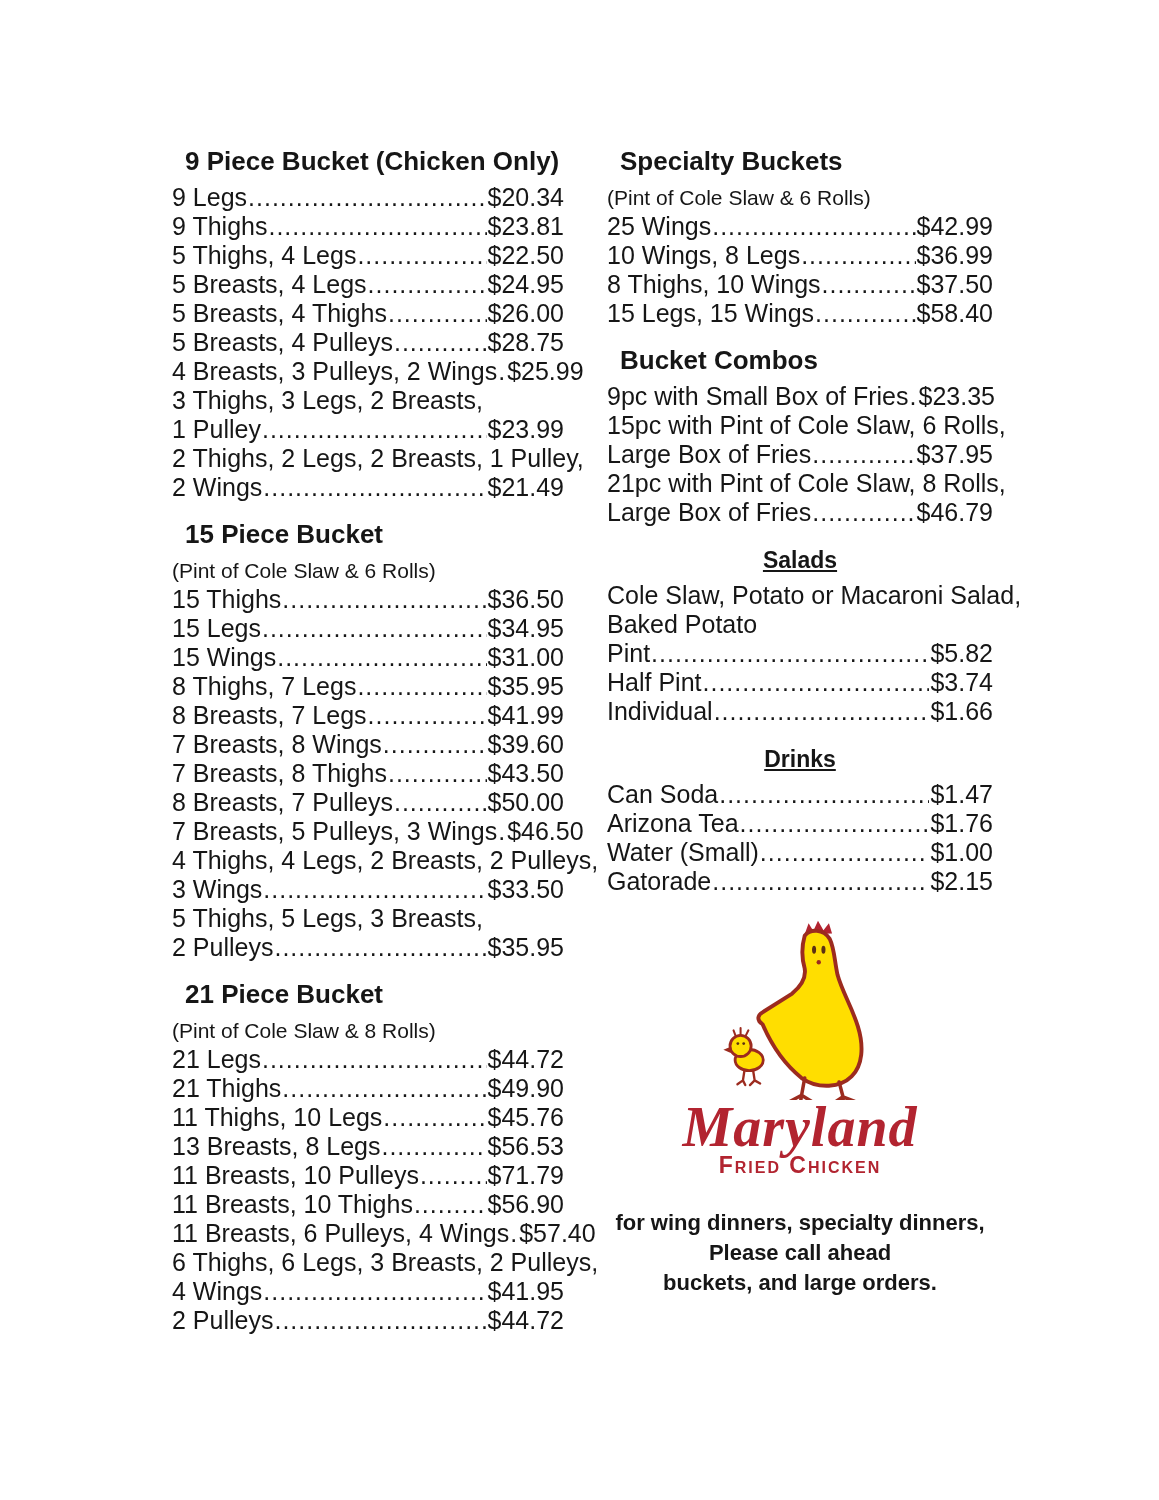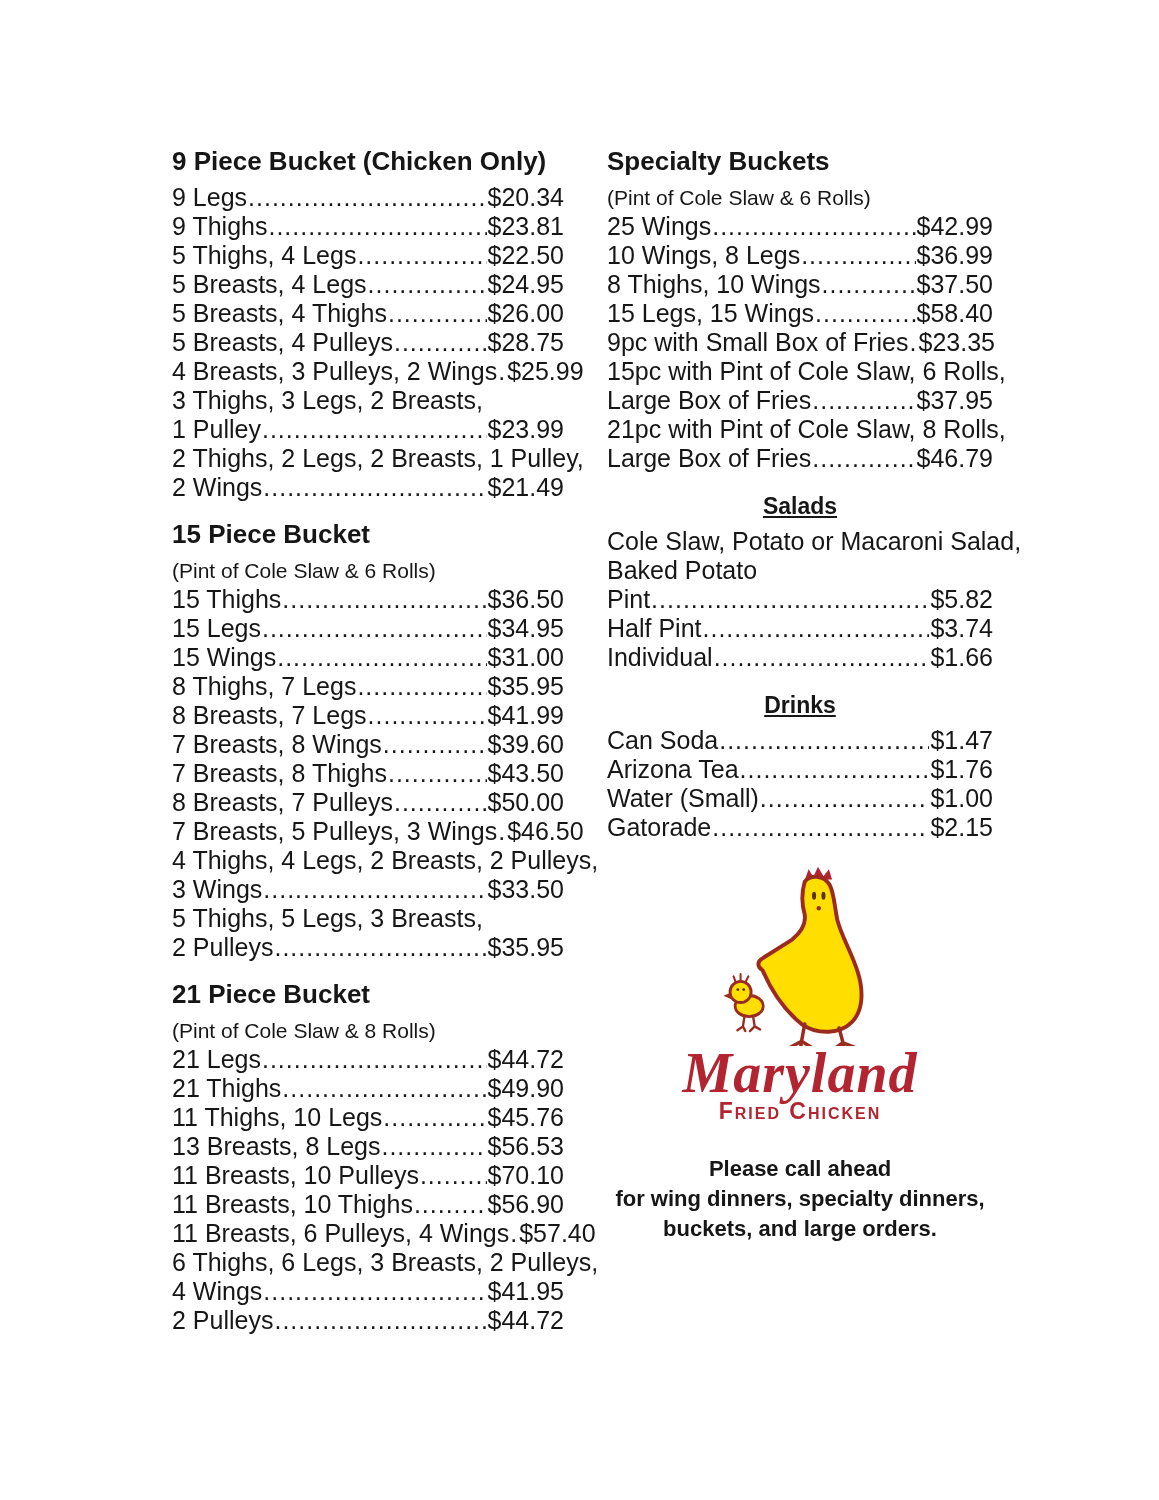--- a/index.html
+++ b/index.html
@@ -8,21 +8,21 @@
     font-family: "Liberation Sans", sans-serif;
     color: #161616;
     overflow: hidden;
   }
   .page { padding: 146px 0 0 172px; display: flex; gap: 43px; }
   .col-left  { width: 392px; flex: 0 0 392px; }
   .col-right { width: 386px; flex: 0 0 386px; }
 
   .section-heading {
     font-size: 26px; font-weight: bold; line-height: 30px;
-    margin: 17px 0 7px 0;
+    margin: 17px 0 7px 13px;
   }
   section:first-child .section-heading { margin-top: 0; }
   .subtitle { font-size: 21px; line-height: 29px; }
 
   .row { display: flex; align-items: baseline; font-size: 25px; line-height: 29px; }
   .row .label { white-space: nowrap; }
   .row .leader { flex: 1 1 auto; overflow: hidden; white-space: nowrap; min-width: 8px; margin: 0 1px; }
   .row .leader::after {
     content: "..........................................................................................................";
     letter-spacing: 1px;
@@ -242,21 +242,21 @@
 
           <div class="row">
             <span class="label">13 Breasts, 8 Legs</span>
             <span class="leader"></span>
             <span class="price">$56.53</span>
           </div>
 
           <div class="row">
             <span class="label">11 Breasts, 10 Pulleys</span>
             <span class="leader"></span>
-            <span class="price">$70.10</span>
+            <span class="price">$71.79</span>
           </div>
 
           <div class="row">
             <span class="label">11 Breasts, 10 Thighs</span>
             <span class="leader"></span>
             <span class="price">$56.90</span>
           </div>
 
           <div class="row">
             <span class="label">11 Breasts, 6 Pulleys, 4 Wings</span>
@@ -313,20 +313,21 @@
 
           <div class="row">
             <span class="label">15 Legs, 15 Wings</span>
             <span class="leader"></span>
             <span class="price">$58.40</span>
           </div>
         </div>
     </section>
 
     <section>
+      <h2 class="section-heading">Bucket Combos</h2>
       <div class="items">
 
           <div class="row">
             <span class="label">9pc with Small Box of Fries</span>
             <span class="leader"></span>
             <span class="price">$23.35</span>
           </div>
 
           <div class="row noprice">
             <span class="label">15pc with Pint of Cole Slaw, 6 Rolls,</span>
@@ -455,21 +456,21 @@
             <path d="M50 192 L52 205 M52 205 L46 211 M52 205 L59 209"></path>
           </g>
         </g>
       </svg>
       <div class="brand-script">Maryland</div>
       <div class="brand-caps">Fried Chicken</div>
     </div>
 
     <div class="footer">
 
+        <div class="footer-line">for wing dinners, specialty dinners,</div>
+
         <div class="footer-line">Please call ahead</div>
-
-        <div class="footer-line">for wing dinners, specialty dinners,</div>
 
         <div class="footer-line">buckets, and large orders.</div>
       </div>
 
   </div>
 </div>
 
 </body></html>

